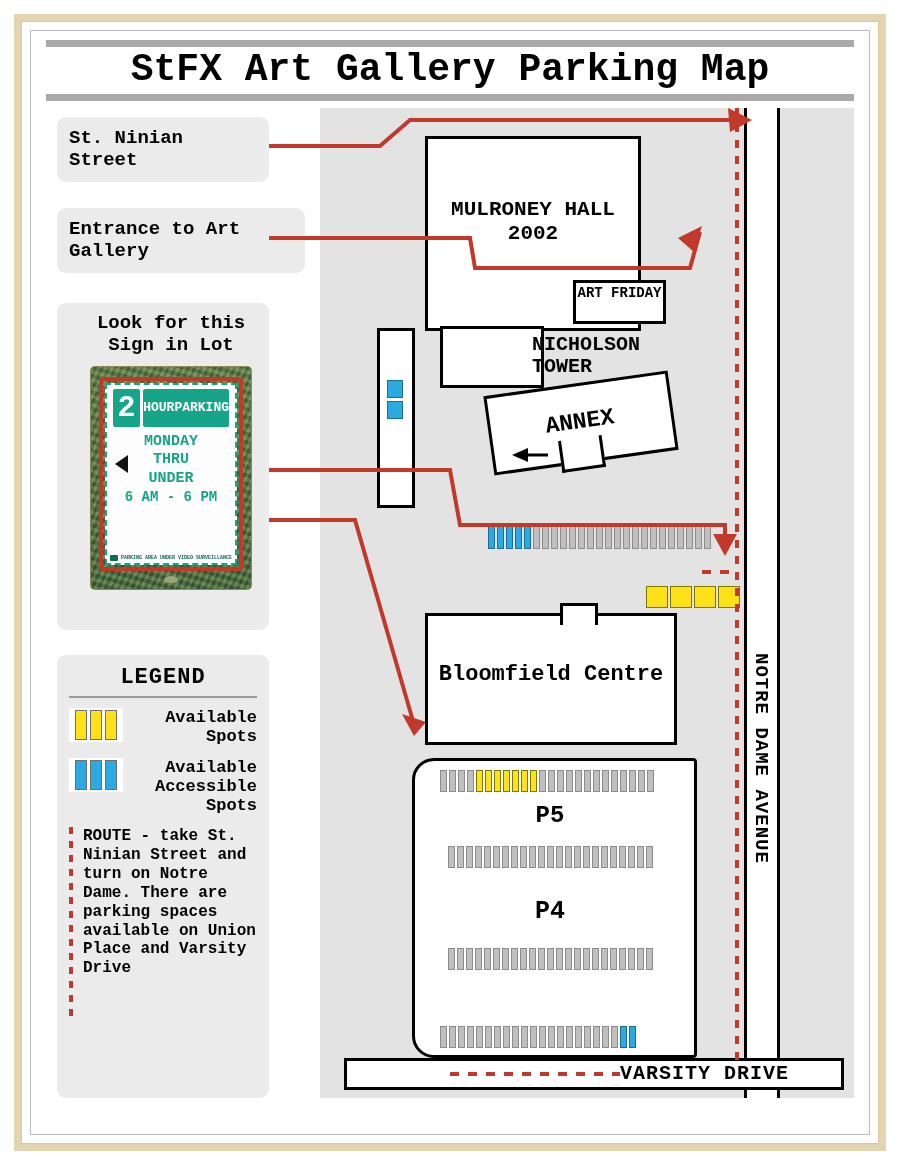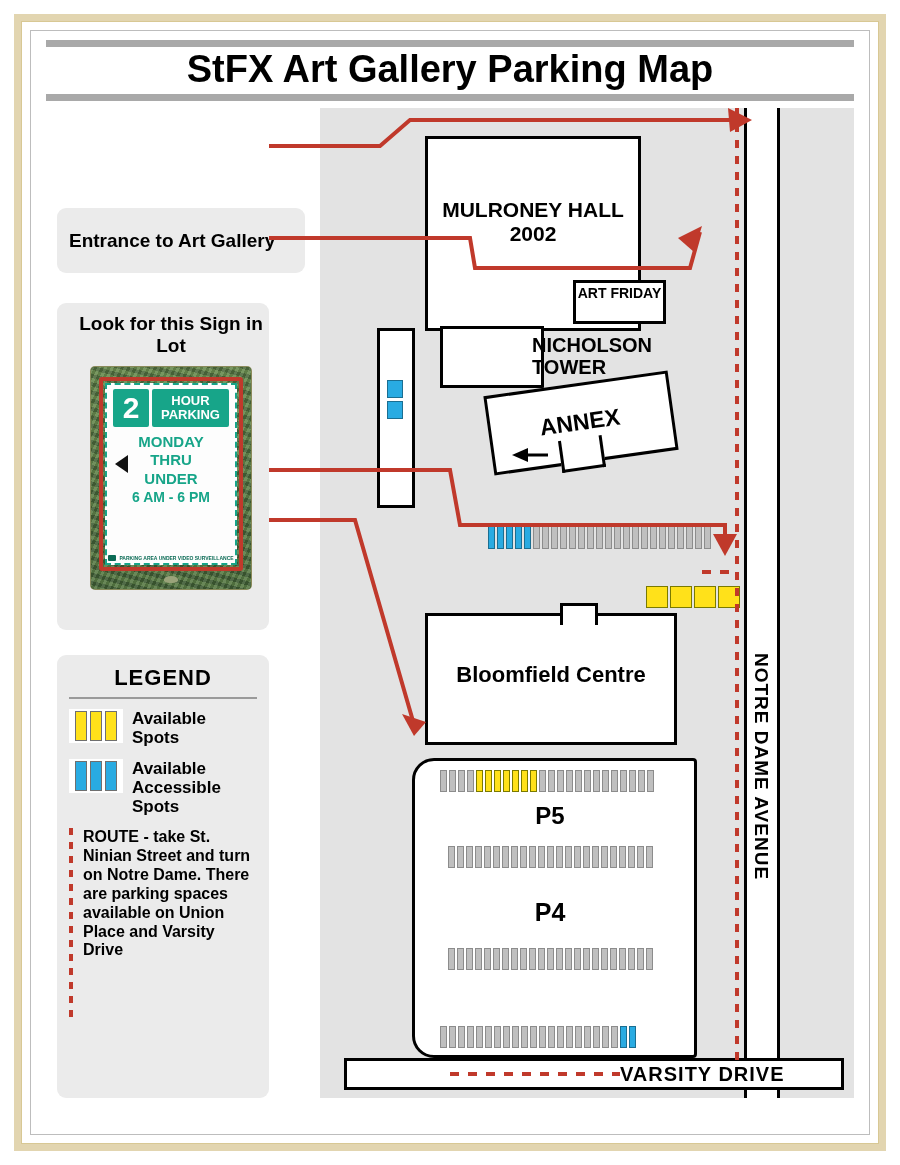--- a/index.html
+++ b/index.html
@@ -9,20 +9,21 @@
   }
   body {
     font-family: "Liberation Sans", sans-serif;
   }
   #page {
     position: relative;
     width: 900px;
     height: 1165px;
     background: #ffffff;
     overflow: hidden;
+    font-family: Liberation Mono, monospace;
   }
   
   .outer-frame {
     position: absolute;
     left: 14px;
     top: 14px;
     width: 872px;
     height: 1137px;
     box-sizing: border-box;
     border: 7px solid #e2d5b0;
@@ -157,21 +158,21 @@
     border-radius: 2px;
   }
   .sign-hourparking {
     background: #17a589;
     color: #ffffff;
     font-size: 13px;
     font-weight: bold;
     line-height: 1.05;
     flex: 1;
     display: flex;
-    flex-direction: column;
+    flex-direction: row;
     align-items: center;
     justify-content: center;
     border-radius: 2px;
     text-align: center;
   }
   .sign-body {
     margin-top: 6px;
     color: #17a589;
     font-size: 15px;
     font-weight: bold;
@@ -231,20 +232,21 @@
     letter-spacing: 1px;
     padding-bottom: 6px;
     border-bottom: 2px solid #9a9a9a;
     margin-bottom: 10px;
   }
   .legend-row {
     display: flex;
     align-items: flex-start;
     gap: 9px;
     margin-bottom: 12px;
+    text-align: right;
   }
   .swatch {
     flex: 0 0 auto;
     width: 54px;
     height: 34px;
     background: #ffffff;
     display: flex;
     gap: 3px;
     align-items: center;
     justify-content: center;
@@ -378,20 +380,23 @@
   <div class="outer-frame"></div>
   <div class="outer-frame-inner"></div>
   <div class="inner-frame"></div>
 
   <div class="title-band">
     <div class="title-rule"></div>
     <div class="title-text">StFX Art Gallery Parking Map</div>
     <div class="title-rule"></div>
   </div>
 
+  <div class="callout" id="callout-ninian">
+    <span>St. Ninian Street</span>
+  </div>
   <div class="callout" id="callout-entrance">
     <span>Entrance to Art Gallery</span>
   </div>
 
   <div id="sign-panel">
     <div class="sp-title">Look for this Sign in Lot</div>
     <div class="sign-img">
       <div class="sign-noise"></div>
       <div class="sign-red"></div>
       <div class="sign-white">

